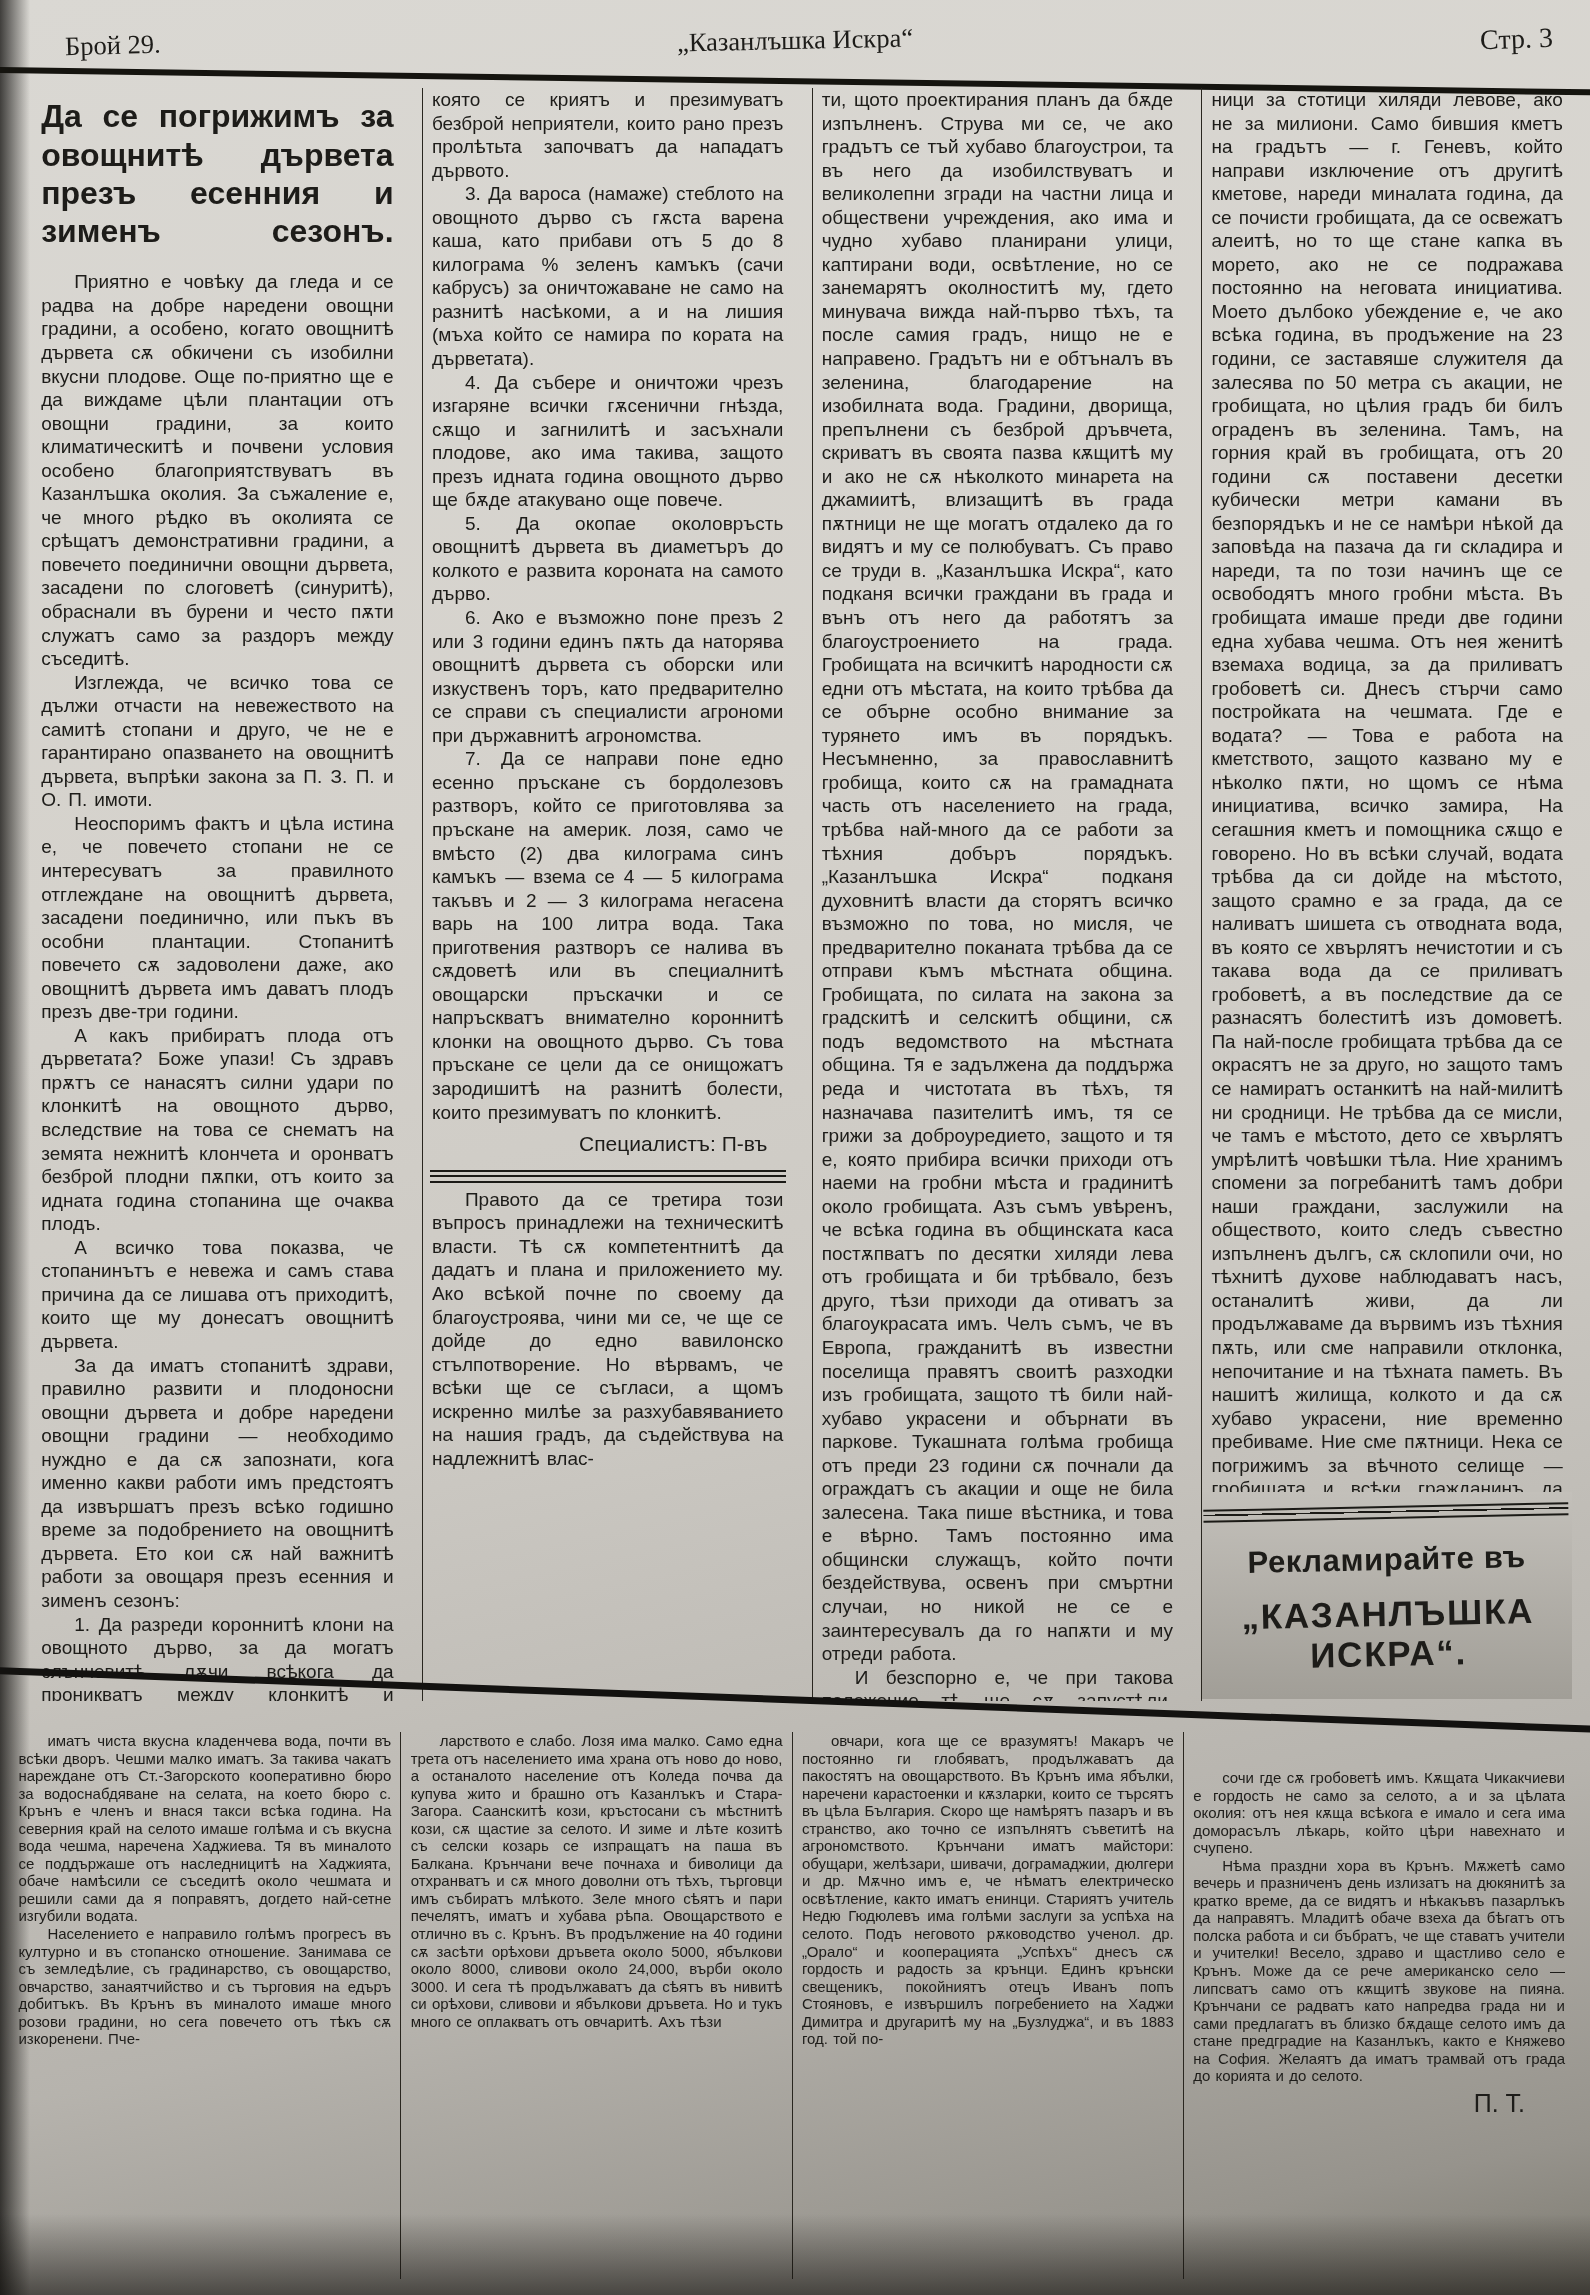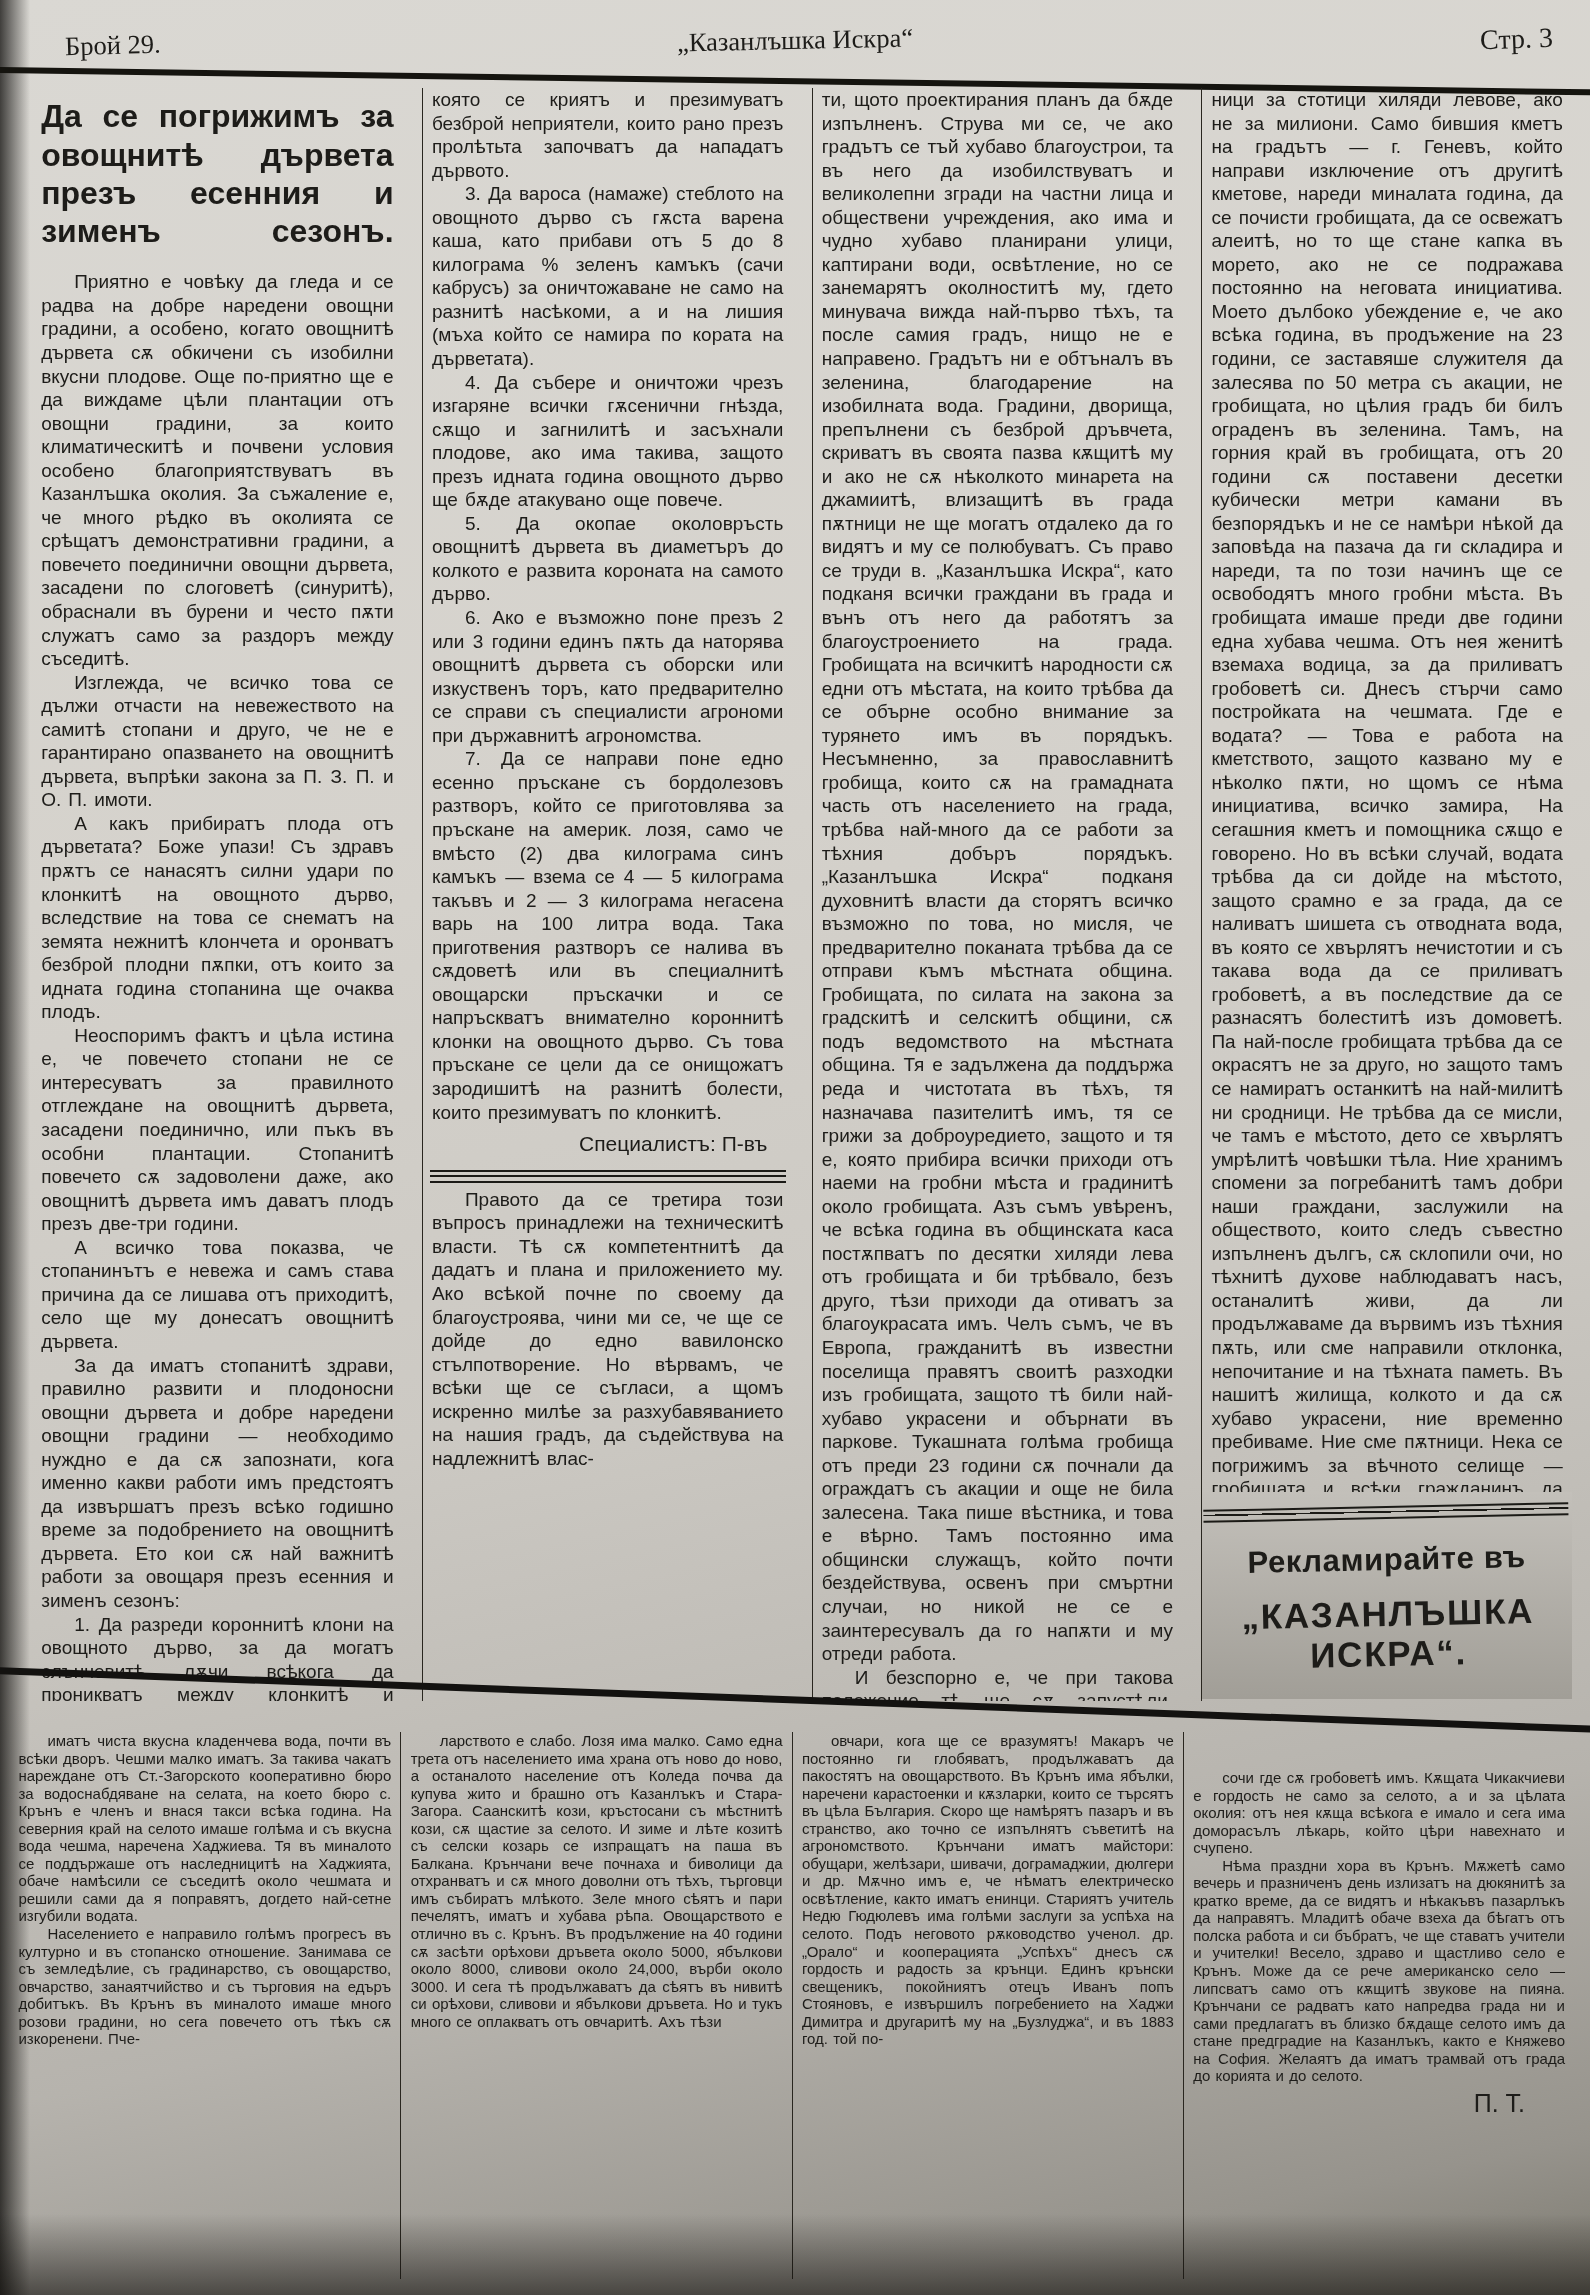--- a/index.html
+++ b/index.html
@@ -45,23 +45,23 @@
   <div class="hdr-mast">„Казанлъшка Искра“</div>
   <div class="hdr-page">Стр. 3</div>
   <div class="hdr-rule"></div>
 
   <div class="top-cols">
 
     <div class="col">
       <div class="h1">Да се погрижимъ за овощнитѣ дървета презъ есенния и зименъ сезонъ.</div>
       <p class="para">Приятно е човѣку да гледа и се радва на добре наредени овощни градини, а особено, когато овощнитѣ дървета сѫ обкичени съ изобилни вкусни плодове. Още по-приятно ще е да виждаме цѣли плантации отъ овощни градини, за които климатическитѣ и почвени условия особено благоприятствуватъ въ Казанлъшка околия. За съжаление е, че много рѣдко въ околията се срѣщатъ демонстративни градини, а повечето поединични овощни дървета, засадени по слоговетѣ (синуритѣ), обраснали въ бурени и често пѫти служатъ само за раздоръ между съседитѣ.</p>
       <p class="para">Изглежда, че всичко това се дължи отчасти на невежеството на самитѣ стопани и друго, че не е гарантирано опазването на овощнитѣ дървета, въпрѣки закона за П. З. П. и О. П. имоти.</p>
+      <p class="para">Неоспоримъ фактъ и цѣла истина е, че повечето стопани не се интересуватъ за правилното отглеждане на овощнитѣ дървета, засадени поединично, или пъкъ въ особни плантации. Стопанитѣ повечето сѫ задоволени даже, ако овощнитѣ дървета имъ даватъ плодъ презъ две-три години.</p>
       <p class="para">А какъ прибиратъ плода отъ дърветата? Боже упази! Съ здравъ прѫтъ се нанасятъ силни удари по клонкитѣ на овощното дърво, вследствие на това се снематъ на земята нежнитѣ клончета и оронватъ безброй плодни пѫпки, отъ които за идната година стопанина ще очаква плодъ.</p>
-      <p class="para">Неоспоримъ фактъ и цѣла истина е, че повечето стопани не се интересуватъ за правилното отглеждане на овощнитѣ дървета, засадени поединично, или пъкъ въ особни плантации. Стопанитѣ повечето сѫ задоволени даже, ако овощнитѣ дървета имъ даватъ плодъ презъ две-три години.</p>
-      <p class="para">А всичко това показва, че стопанинътъ е невежа и самъ става причина да се лишава отъ приходитѣ, село ще му донесатъ овощнитѣ дървета.</p>
+      <p class="para">А всичко това показва, че стопанинътъ е невежа и самъ става причина да се лишава отъ приходитѣ, които ще му донесатъ овощнитѣ дървета.</p>
       <p class="para">За да иматъ стопанитѣ здрави, правилно развити и плодоносни овощни дървета и добре наредени овощни градини — необходимо нуждно е да сѫ запознати, кога именно какви работи имъ предстоятъ да извършатъ презъ всѣко годишно време за подобрението на овощнитѣ дървета. Ето кои сѫ най важнитѣ работи за овощаря презъ есенния и зименъ сезонъ:</p>
       <p class="para">1. Да разреди короннитѣ клони на овощното дърво, за да могатъ слънчевитѣ лѫчи всѣкога да проникватъ между клонкитѣ и плодоветѣ презъ лѣтния сезонъ, за да дозрѣватъ на пълно.</p>
 
     </div>
 
     <div class="col">
       <p class="para cont">която се криятъ и презимуватъ безброй неприятели, които рано презъ пролѣтьта започватъ да нападатъ дървото.</p>
       <p class="para">3. Да вароса (намаже) стеблото на овощното дърво съ гѫста варена каша, като прибави отъ 5 до 8 килограма % зеленъ камъкъ (сачи кабрусъ) за оничтожаване не само на разнитѣ насѣкоми, а и на лишия (мъха който се намира по кората на дърветата).</p>
       <p class="para">4. Да събере и оничтожи чрезъ изгаряне всички гѫсенични гнѣзда, сѫщо и загнилитѣ и засъхнали плодове, ако има такива, защото презъ идната година овощното дърво ще бѫде атакувано още повече.</p>
       <p class="para">5. Да окопае околовръсть овощнитѣ дървета въ диаметъръ до колкото е развита короната на самото дърво.</p>

